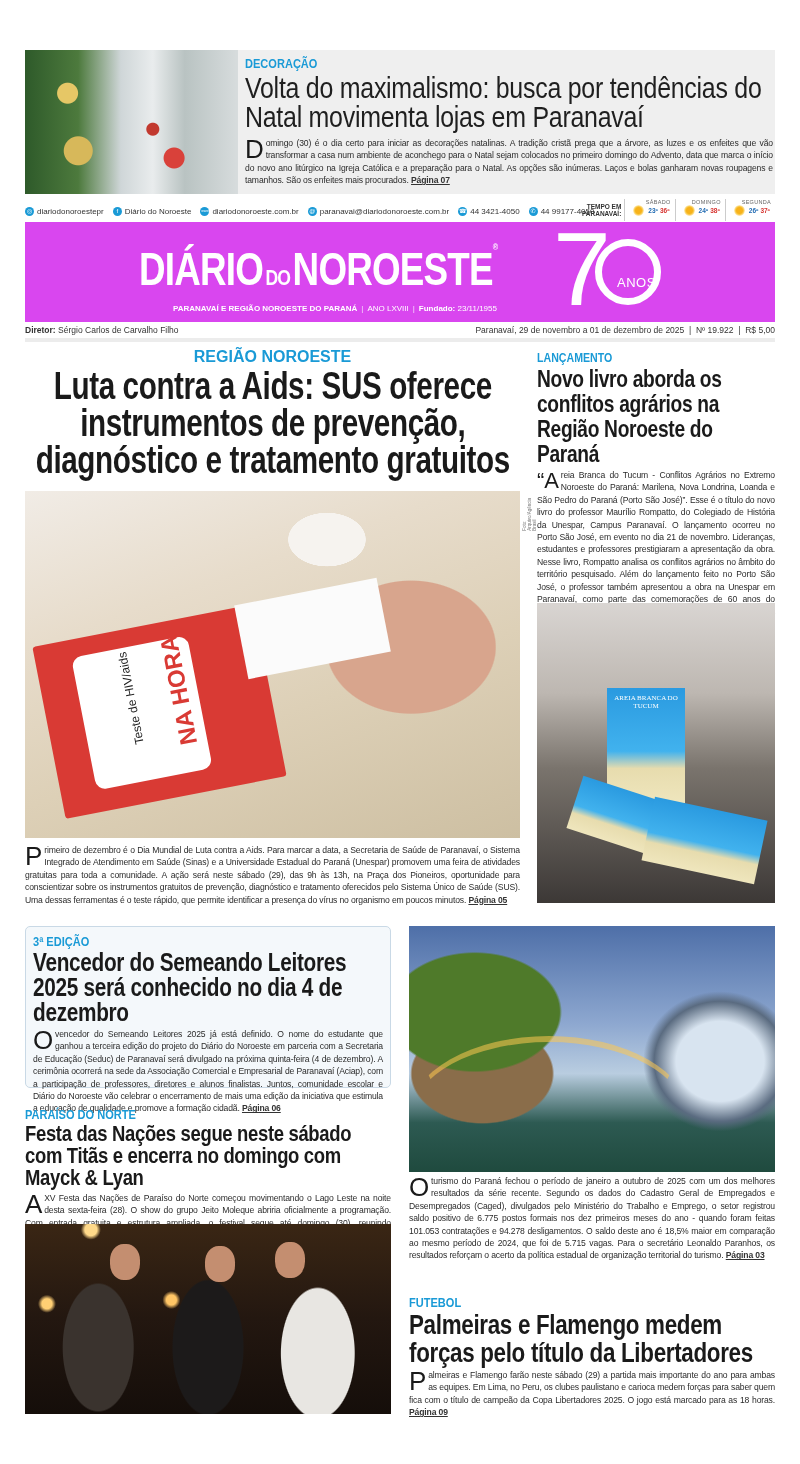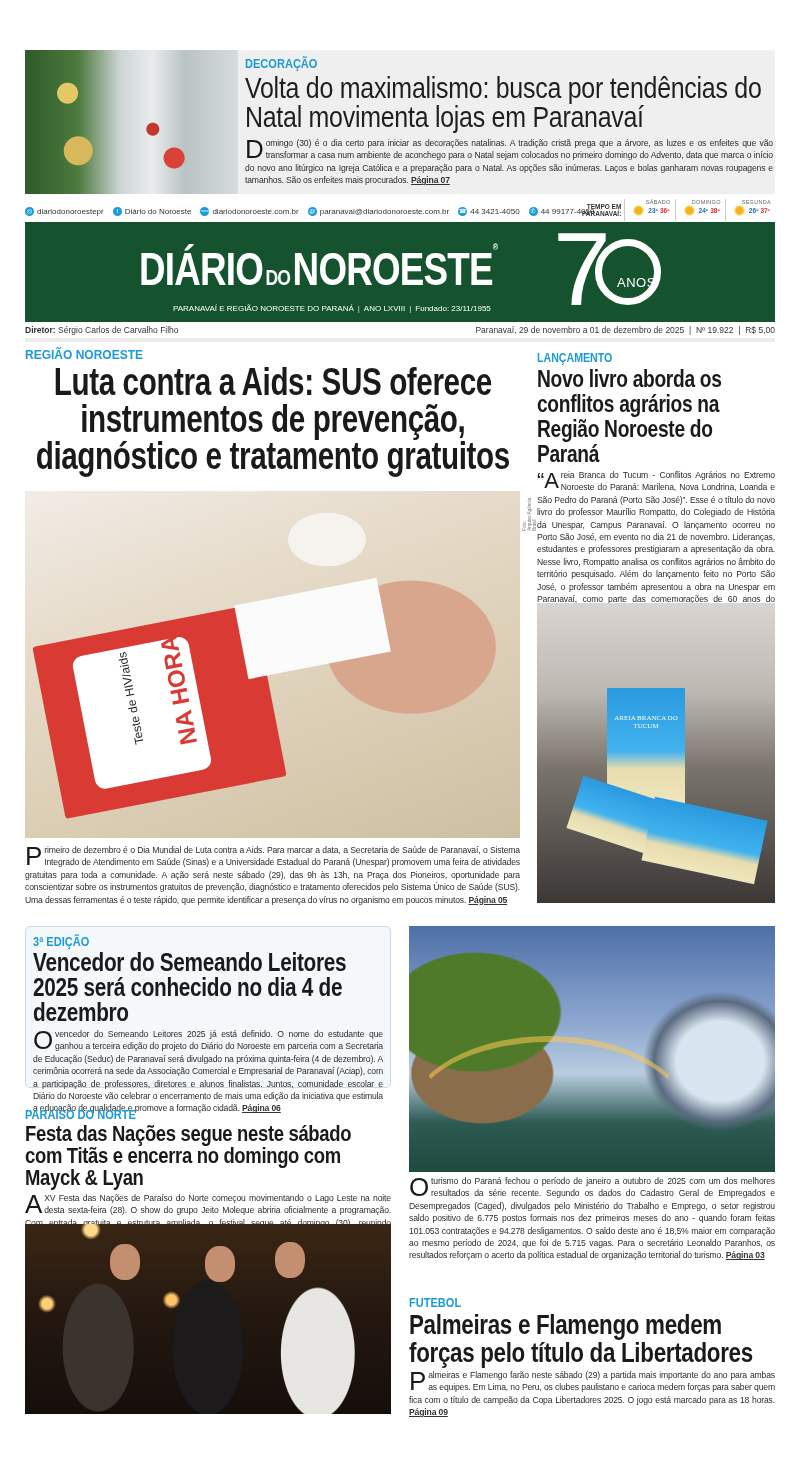--- a/index.html
+++ b/index.html
@@ -31,39 +31,39 @@
   .weather-label { font-size: 6.5px; font-weight: bold; line-height: 7px; text-align: right; margin-right: 3px; }
   .w-day { display: flex; flex-direction: column; align-items: flex-end; border-left: 1px solid #ccc; padding: 0 4px 0 8px; height: 22px; }
   .w-day:first-of-type { border-left: none; }
   .w-name { font-size: 5.5px; color: #666; letter-spacing: 0.3px; }
   .w-row { display: flex; align-items: center; font-size: 6.5px; }
   .sun { width: 11px; height: 11px; border-radius: 50%; background: radial-gradient(circle, #f7b21a 0 3px, #f9c847 4px, transparent 6px); margin-right: 3px; }
   .tmin { color: #1f6ab3; font-weight: bold; margin: 0 1px; }
   .tmax { color: #d7332f; font-weight: bold; margin: 0 1px; }
 
   
-  .masthead { position: absolute; left: 25px; top: 222px; width: 750px; height: 100px; background: #14532d; }
+  .masthead { position: absolute; left: 25px; top: 222px; width: 750px; height: 100px; background: #d946ef; }
   .logo { position: absolute; left: 114px; top: 20px; color: #fff; font-weight: bold; font-size: 46px; letter-spacing: -1px; transform: scaleX(0.8); transform-origin: left; white-space: nowrap; font-family: "Liberation Sans", sans-serif; }
   .logo .do { font-size: 22px; margin: 0 3px; }
   .logo .reg { font-size: 9px; vertical-align: top; }
   .seventy { position: absolute; left: 528px; top: 5px; width: 110px; height: 90px; }
   .seventy .seven { position: absolute; left: 0; top: -8px; color: #fff; font-size: 104px; font-weight: normal; line-height: 100px; font-family: "Liberation Sans", sans-serif; }
   .seventy .ring { position: absolute; left: 42px; top: 12px; width: 66px; height: 66px; border: 7px solid #fff; border-radius: 50%; }
   .seventy .anos { position: absolute; left: 64px; top: 48px; color: #fff; font-size: 13px; letter-spacing: 0.5px; }
   .mast-sub { position: absolute; left: 148px; top: 82px; color: #fff; font-size: 8px; white-space: nowrap; }
-  .mast-sub b { font-weight: normal; }
+  .mast-sub b { font-weight: bold; }
   .mast-sub .sep { margin: 0 4px; opacity: 0.8; }
 
   .info-line { position: absolute; left: 25px; top: 325px; width: 750px; font-size: 8.5px; color: #333; display: flex; justify-content: space-between; }
   .info-line b { font-weight: bold; }
   .rule-grey { position: absolute; left: 25px; top: 338px; width: 750px; height: 4px; background: #ececec; }
 
   
   .lead { position: absolute; left: 25px; top: 348px; width: 495px; }
-  .lead .tag { display: block; text-align: left; transform: none; font-size: 12px; }
+  .lead .tag { display: block; text-align: center; transform: none; font-size: 16px; }
   .lead-title { font-size: 38px; line-height: 37px; font-weight: bold; text-align: center; color: #1a1a1a; transform: scaleX(0.78); transform-origin: center; width: 128%; margin-left: -14%; letter-spacing: -0.5px; margin-top: 2px; }
   .lead-img { position: absolute; left: 0; top: 143px; width: 495px; height: 347px;
     background:
       radial-gradient(ellipse 140px 110px at 78% 45%, #d8a58d 0 60%, transparent 61%),
       radial-gradient(ellipse 55px 38px at 61% 14%, #f6f3ef 0 70%, transparent 71%),
       linear-gradient(160deg, #f1ece6 0%, #e7dccb 30%, #ddd0b7 60%, #cdbfa2 100%); overflow: hidden; }
   .hiv-card { position: absolute; left: 22px; top: 133px; width: 225px; height: 175px; background: #d93a34; transform: rotate(-11deg); border-radius: 3px; }
   .hiv-inner { position: absolute; left: 36px; top: 18px; width: 118px; height: 135px; background: #fff; border-radius: 10px; }
   .hiv-strip { position: absolute; left: 215px; top: 100px; width: 145px; height: 75px; background: #fbfbfb; transform: rotate(-11deg); }
   .hiv-text1 { position: absolute; left: 40px; top: 62px; transform: rotate(-90deg); font-size: 12px; color: #222; white-space: nowrap; }
@@ -230,21 +230,21 @@
 <div class="side">
   <span class="tag">LANÇAMENTO</span>
   <div class="side-title">Novo livro aborda os conflitos agrários na Região Noroeste do Paraná</div>
   <div class="body-text">
     <span class="dropcap" style="font-size:22px">“A</span><span>reia Branca do Tucum - Conflitos Agrários no Extremo Noroeste do Paraná: Marilena, Nova Londrina, Loanda e São Pedro do Paraná (Porto São José)”. Esse é o título do novo livro do professor Maurílio Rompatto, do Colegiado de História da Unespar, Campus Paranavaí. O lançamento ocorreu no Porto São José, em evento no dia 21 de novembro. Lideranças, estudantes e professores prestigiaram a apresentação da obra. Nesse livro, Rompatto analisa os conflitos agrários no âmbito do território pesquisado. Além do lançamento feito no Porto São José, o professor também apresentou a obra na Unespar em Paranavaí, como parte das comemorações de 60 anos do campus. A reunião foi na biblioteca da universidade na noite da quinta-feira (27).</span>
     <span class="pg">Página 04</span>
   </div>
 </div>
 <div class="book-img">
   <div class="book" style="left:70px; top:85px; width:78px; height:115px;">
-    <div style="color:#fff; font-size:7px; text-align:center; margin-top:26px; font-family:'Liberation Serif',serif;">AREIA BRANCA DO TUCUM</div>
+    <div style="color:#fff; font-size:7px; text-align:center; margin-top:6px; font-family:'Liberation Serif',serif;">AREIA BRANCA DO TUCUM</div>
   </div>
   <div class="book" style="left:35px; top:190px; width:120px; height:55px; transform:rotate(18deg);"></div>
   <div class="book" style="left:110px; top:205px; width:115px; height:65px; transform:rotate(12deg);"></div>
 </div>
 
 <div class="semeando">
   <span class="tag">3ª EDIÇÃO</span>
   <div class="sem-title">Vencedor do Semeando Leitores 2025 será conhecido no dia 4 de dezembro</div>
   <div class="body-text">
     <span class="dropcap">O</span><span> vencedor do Semeando Leitores 2025 já está definido. O nome do estudante que ganhou a terceira edição do projeto do Diário do Noroeste em parceria com a Secretaria de Educação (Seduc) de Paranavaí será divulgado na próxima quinta-feira (4 de dezembro). A cerimônia ocorrerá na sede da Associação Comercial e Empresarial de Paranavaí (Aciap), com a participação de professores, diretores e alunos finalistas. Juntos, comunidade escolar e Diário do Noroeste vão celebrar o encerramento de mais uma edição da iniciativa que estimula a educação de qualidade e promove a formação cidadã.</span>

